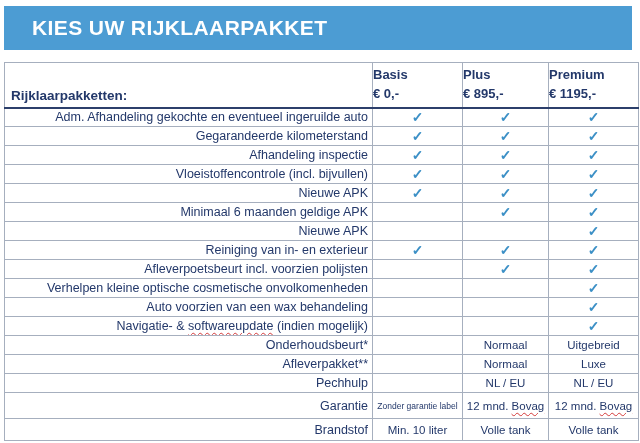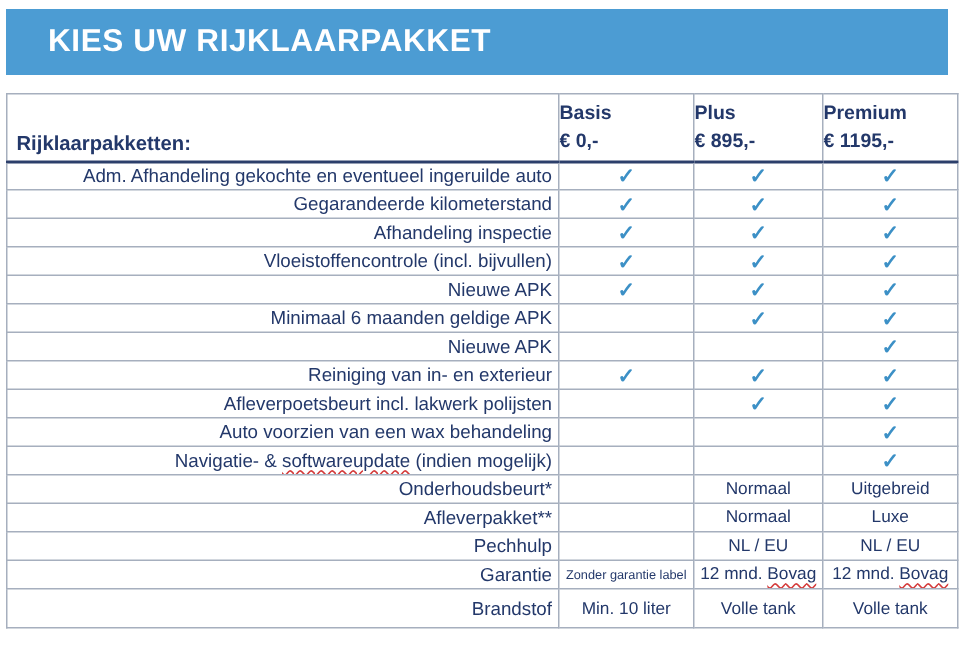--- a/index.html
+++ b/index.html
@@ -147,23 +147,29 @@
           <td class="val"></td>
           <td class="val"><span class="check">✓</span></td>
         </tr>
         <tr>
           <td class="feature">Reiniging van in- en exterieur</td>
           <td class="val"><span class="check">✓</span></td>
           <td class="val"><span class="check">✓</span></td>
           <td class="val"><span class="check">✓</span></td>
         </tr>
         <tr>
-          <td class="feature">Afleverpoetsbeurt incl. lakwerk polijsten</td>
-          <td class="val"></td>
-          <td class="val"><span class="check">✓</span></td>
+          <td class="feature">Afleverpoetsbeurt incl. voorzien polijsten</td>
+          <td class="val"></td>
+          <td class="val"><span class="check">✓</span></td>
+          <td class="val"><span class="check">✓</span></td>
+        </tr>
+        <tr>
+          <td class="feature">Verhelpen kleine optische cosmetische onvolkomenheden</td>
+          <td class="val"></td>
+          <td class="val"></td>
           <td class="val"><span class="check">✓</span></td>
         </tr>
         <tr>
           <td class="feature">Auto voorzien van een wax behandeling</td>
           <td class="val"></td>
           <td class="val"></td>
           <td class="val"><span class="check">✓</span></td>
         </tr>
         <tr>
           <td class="feature">Navigatie- &amp; <span class="wavy">softwareupdate</span> (indien mogelijk)</td>

